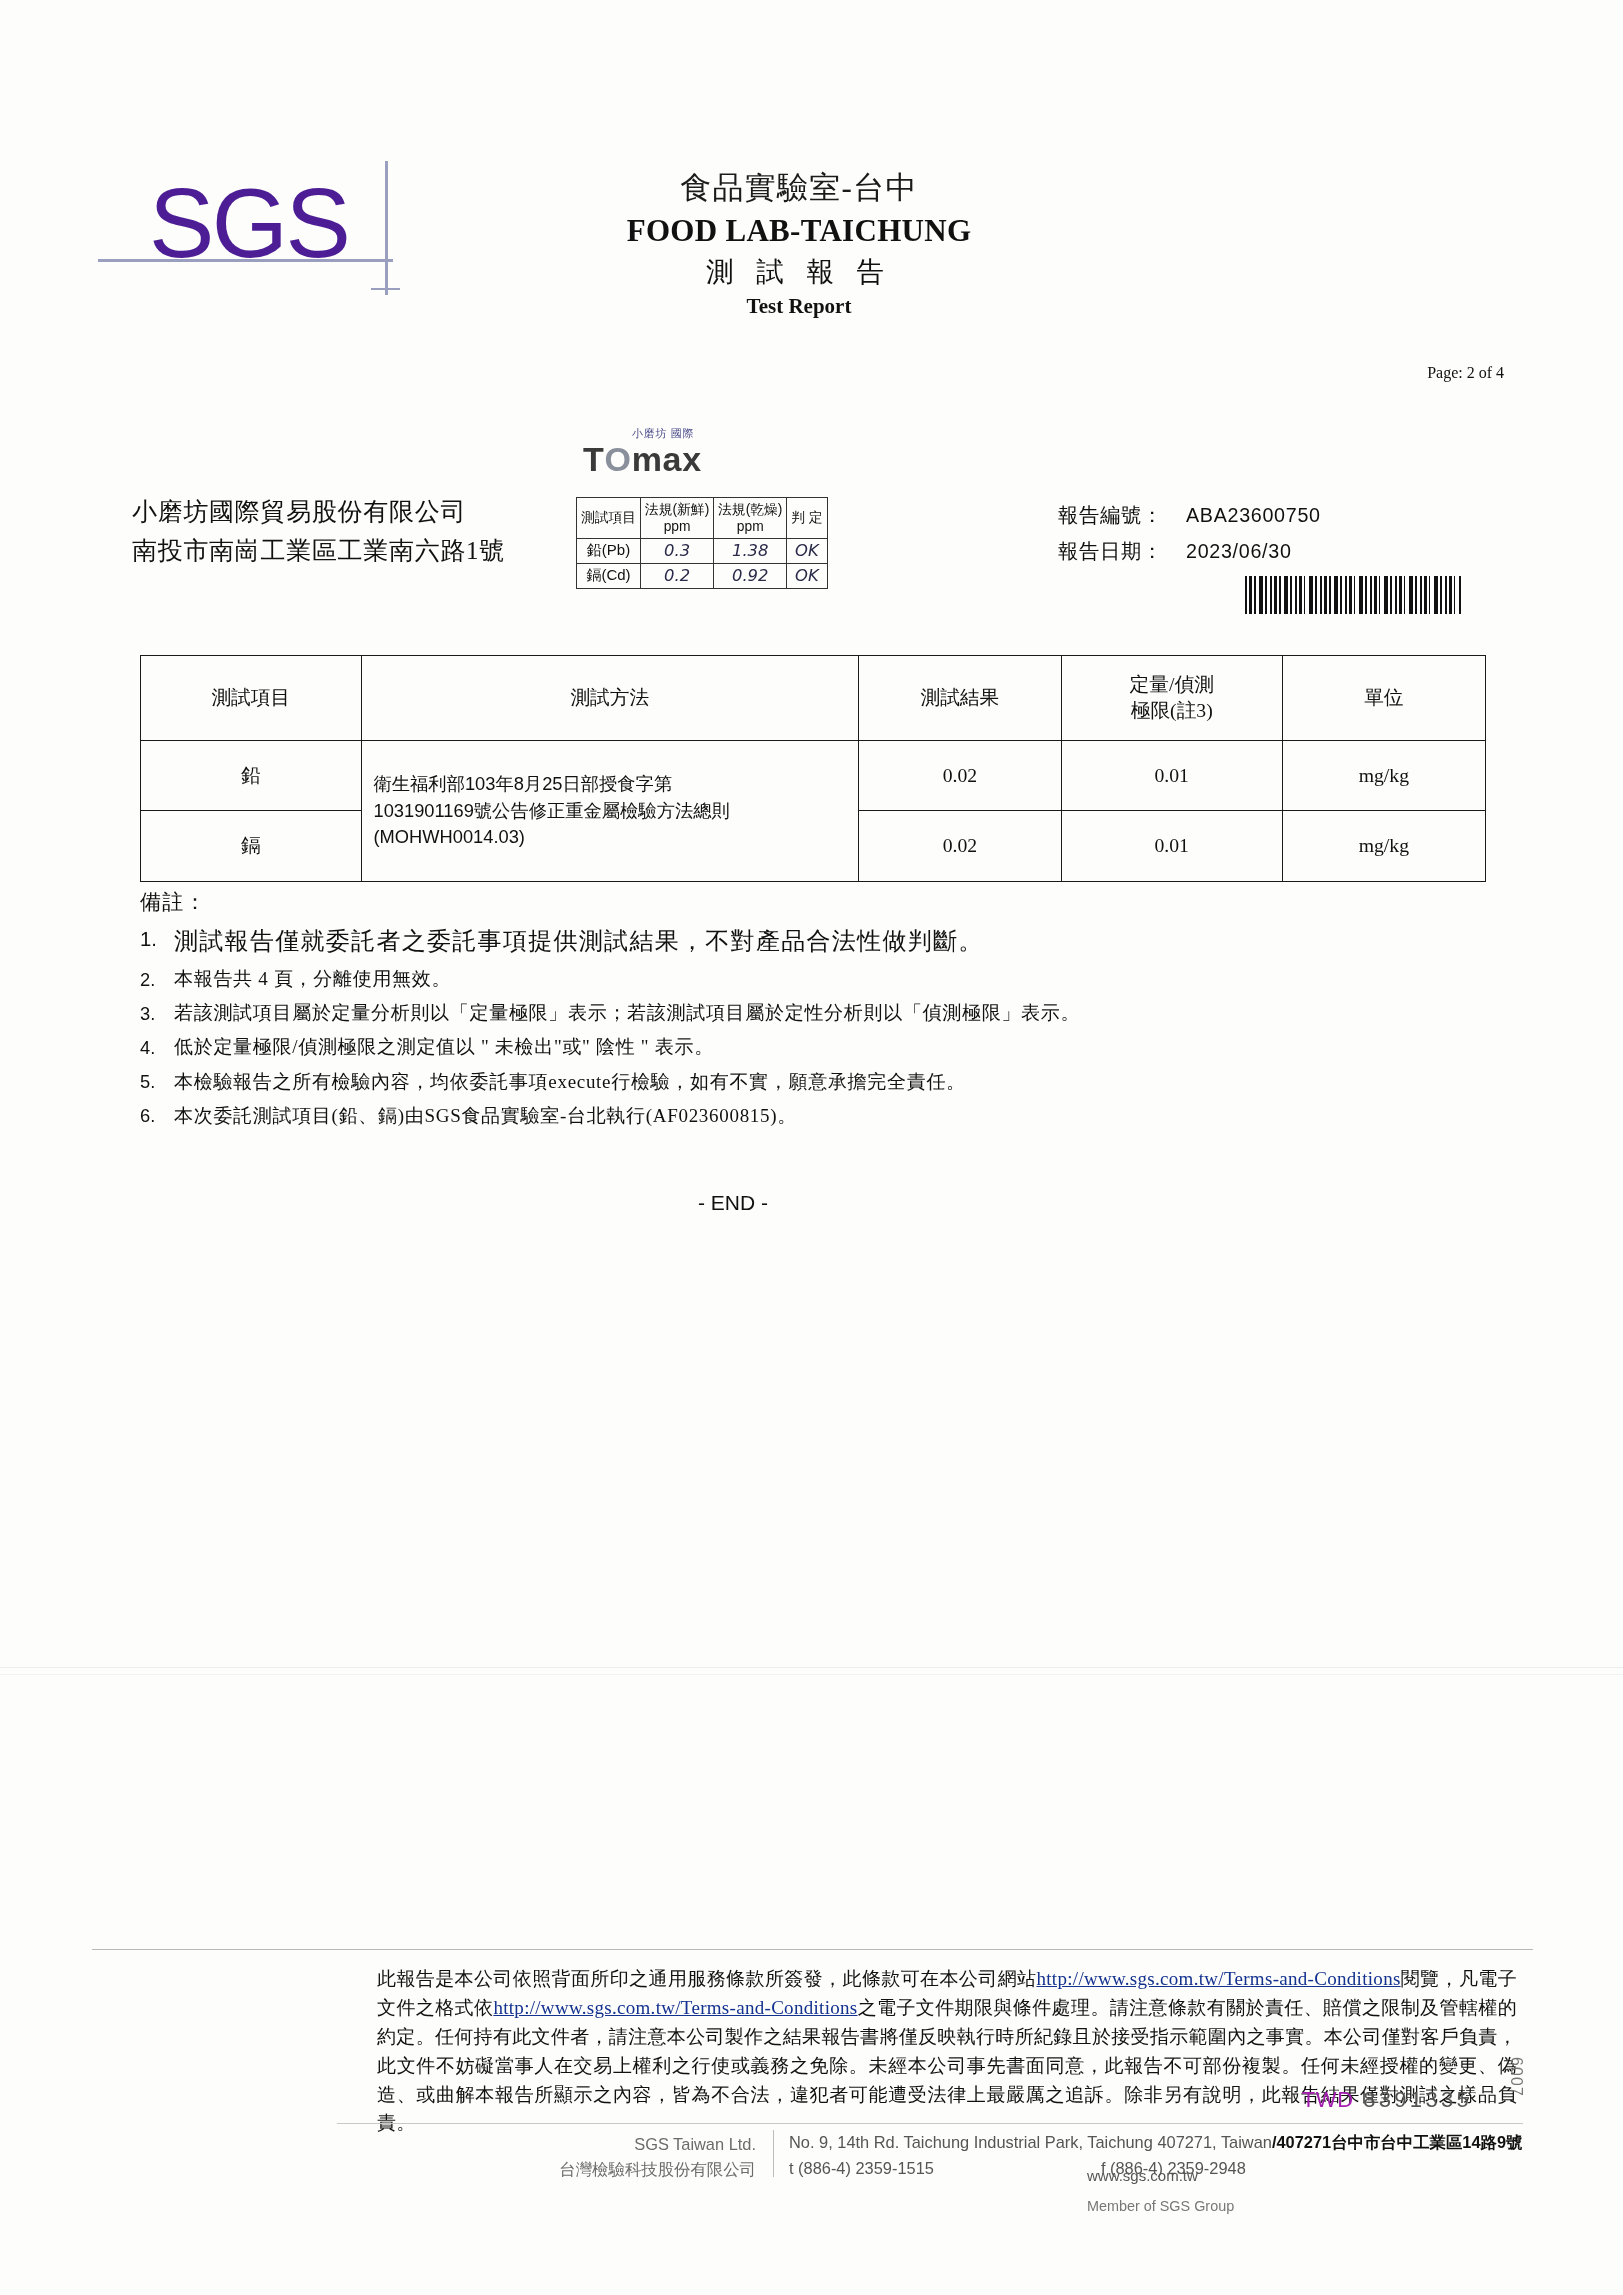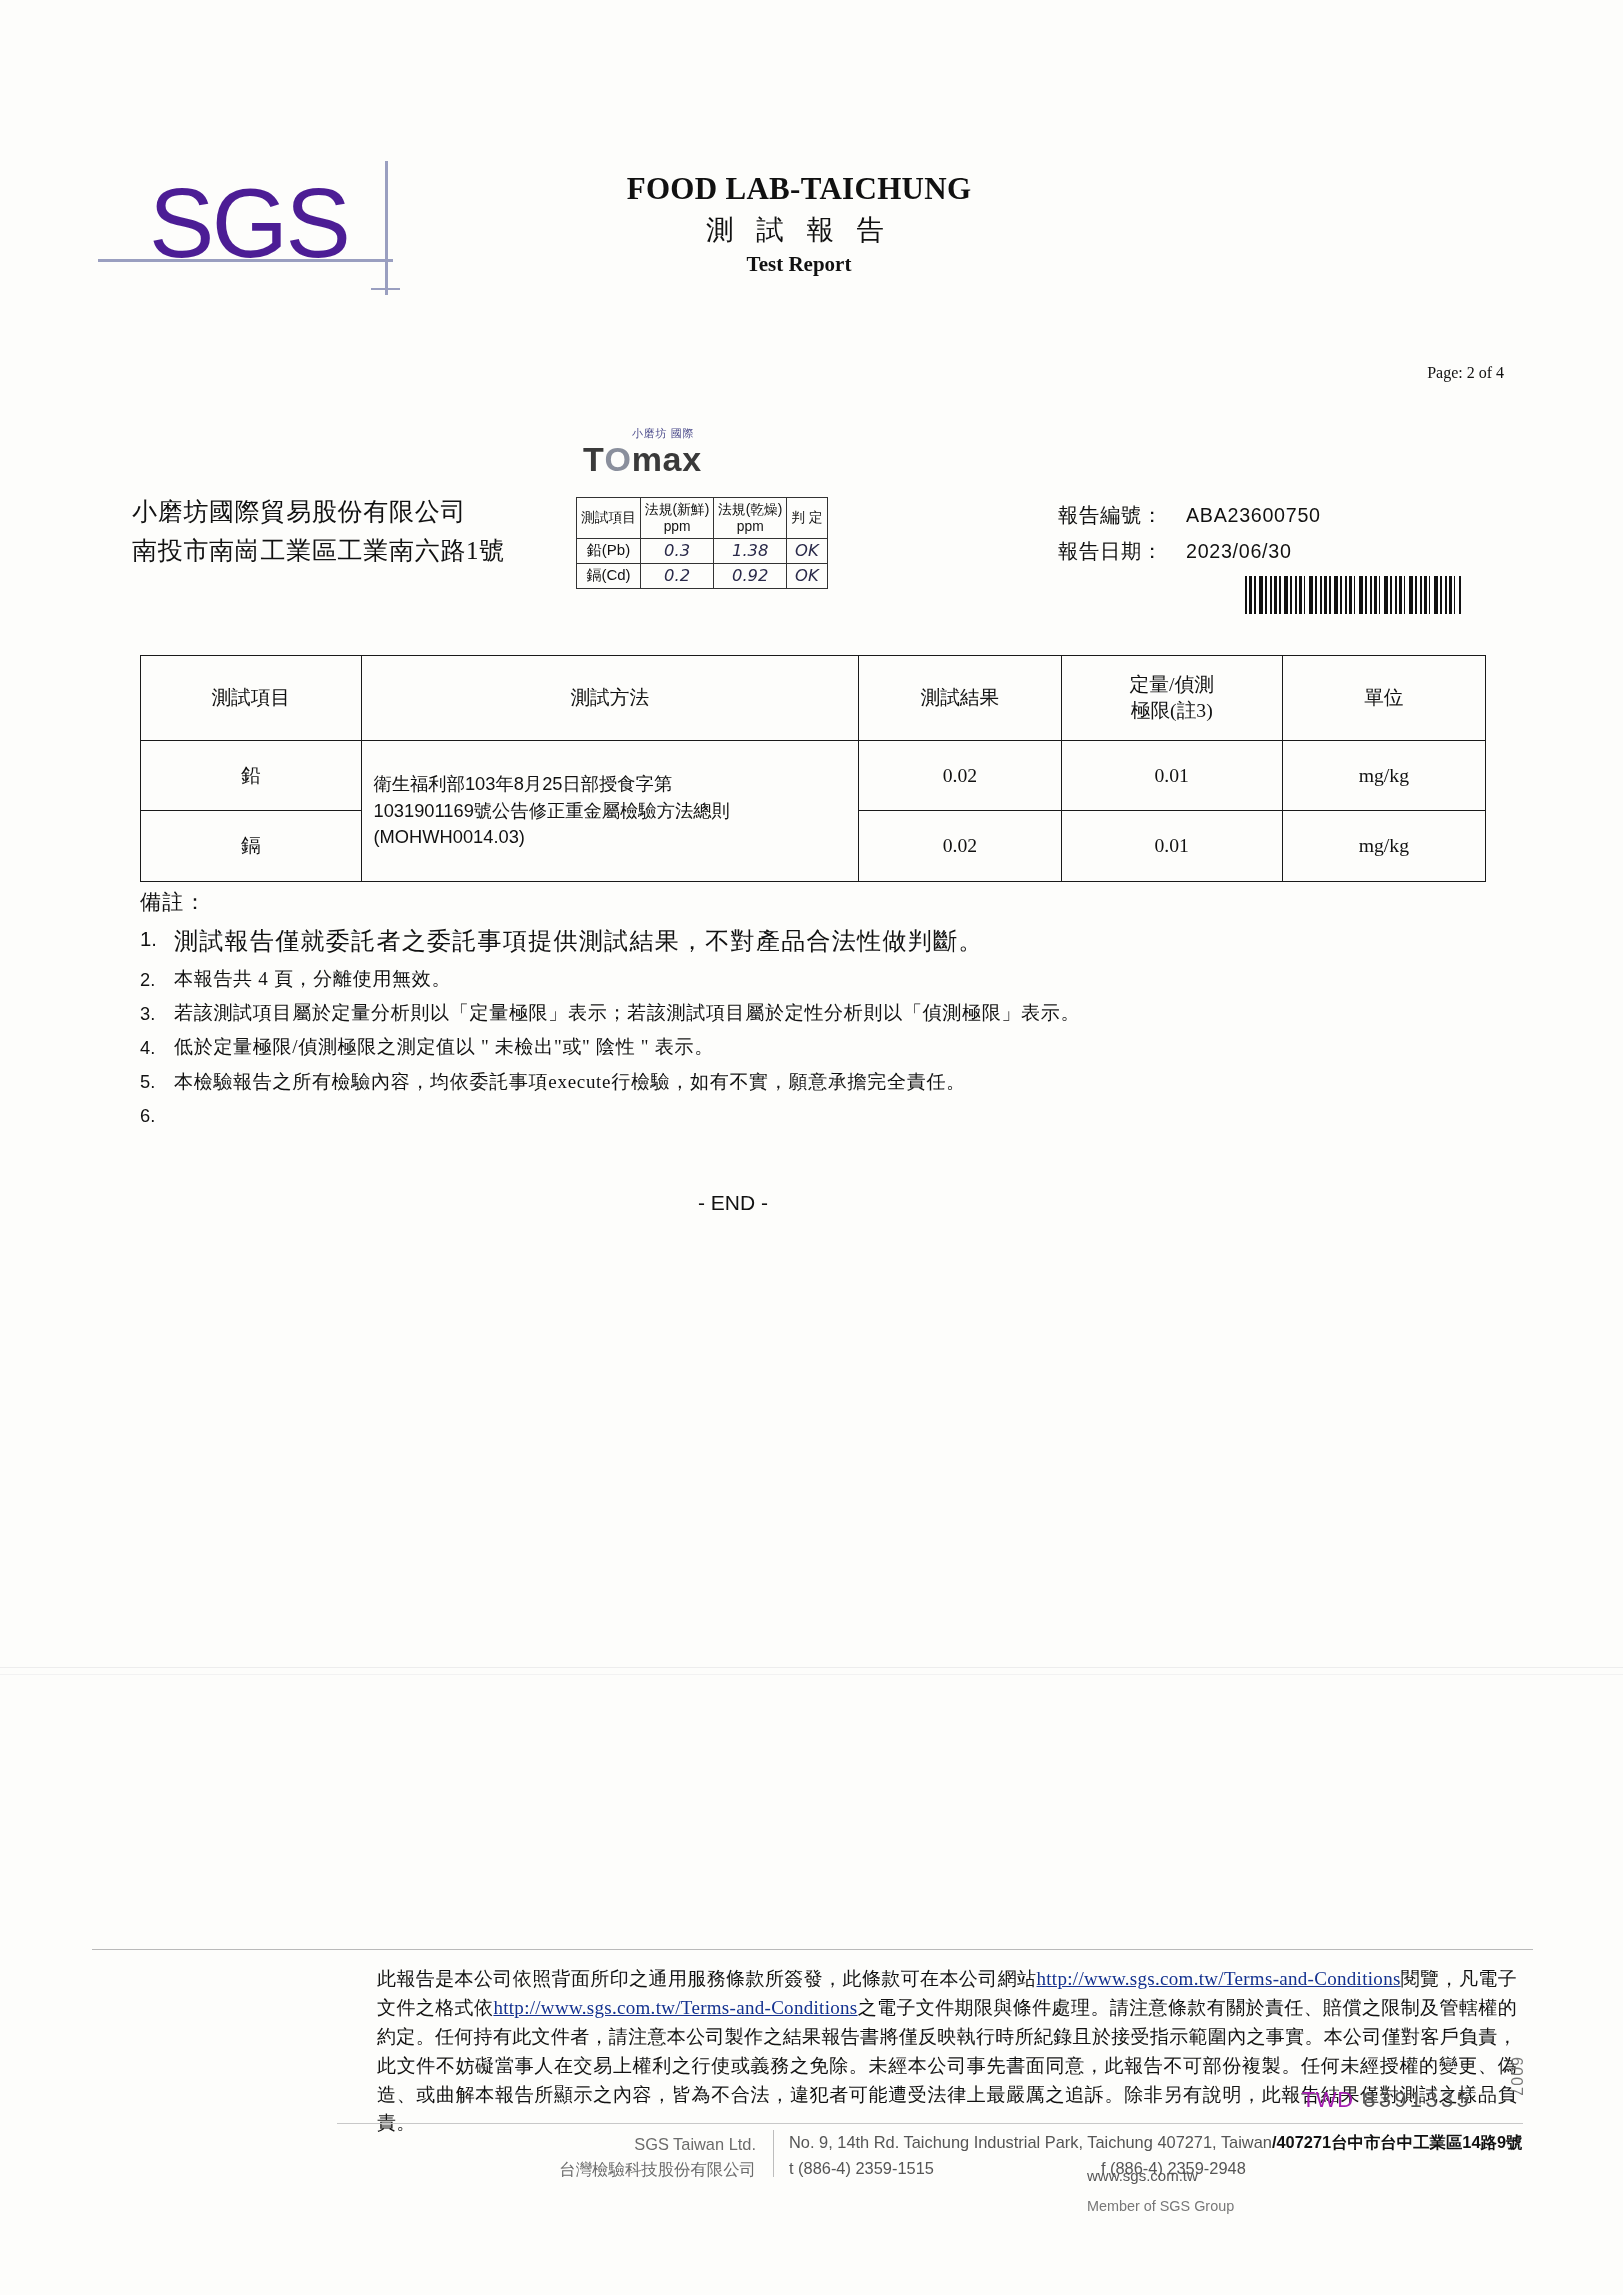--- a/index.html
+++ b/index.html
@@ -398,20 +398,21 @@
 <body>
 
 <div class="page">
 
   <div class="sgs-logo">SGS</div>
   <div class="sgs-rule-v"></div>
   <div class="sgs-rule-h"></div>
   <div class="sgs-rule-h2"></div>
 
   <div class="title-block">
+    <div class="title-cn1">食品實驗室-台中</div>
     <div class="title-en1">FOOD LAB-TAICHUNG</div>
     <div class="title-cn2">測 試 報 告</div>
     <div class="title-en2">Test Report</div>
   </div>
 
   <div class="page-no">Page: 2 of 4</div>
 
   <div class="tomax-small">小磨坊 國際</div>
   <div class="tomax">
     <span>T</span><span class="o-mark">O</span><span>max</span>
@@ -502,20 +503,21 @@
     <div class="note-row">
       <div class="note-n">4.</div>
       <div class="note-t">低於定量極限/偵測極限之測定值以 " 未檢出"或" 陰性 " 表示。</div>
     </div>
     <div class="note-row">
       <div class="note-n">5.</div>
       <div class="note-t">本檢驗報告之所有檢驗內容，均依委託事項execute行檢驗，如有不實，願意承擔完全責任。</div>
     </div>
     <div class="note-row">
       <div class="note-n">6.</div>
+      <div class="note-t">本次委託測試項目(鉛、鎘)由SGS食品實驗室-台北執行(AF023600815)。</div>
     </div>
   </div>
 
   <div class="end-mark">- END -</div>
 
   <div class="scan-line"></div>
   <div class="scan-line2"></div>
 
   <div class="footer-rule"></div>
   <div class="footer-text">

